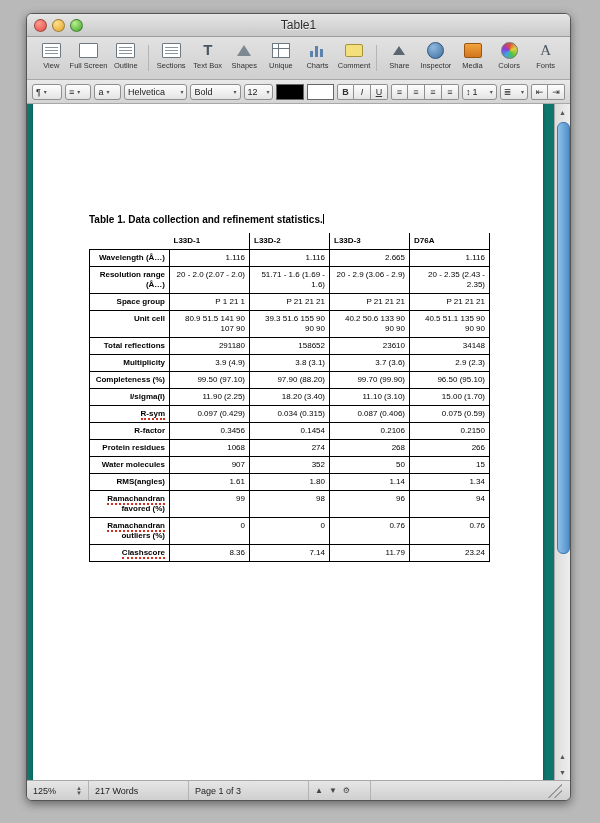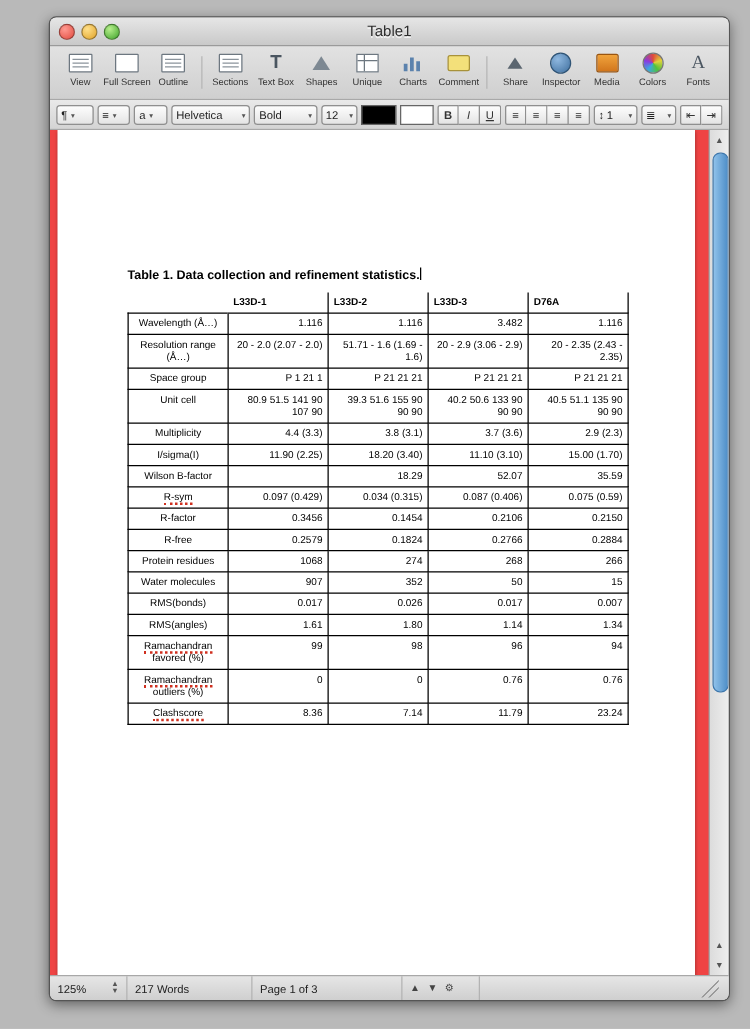--- a/index.html
+++ b/index.html
@@ -9,21 +9,21 @@
   }
   body {
     width: 600px;
     height: 823px;
     overflow: hidden;
     font-family: "Liberation Sans", sans-serif;
   }
 
   .window {
     position: absolute;
-    left: 39px;
+    left: 26px;
     top: 13px;
     width: 543px;
     height: 786px;
     background: #ececec;
     border: 1px solid #555;
     border-radius: 6px;
     box-shadow: 0 3px 10px rgba(0,0,0,0.45);
     overflow: hidden;
     display: flex;
     flex-direction: column;
@@ -237,21 +237,21 @@
     flex: 1;
     background: #8e8e8e;
     position: relative;
     overflow: hidden;
     display: flex;
   }
   .page-area {
     flex: 1;
     overflow: hidden;
     position: relative;
-    background: #ef4444;
+    background: #0f766e;
   }
   .page {
     position: absolute;
     left: 6px;
     top: 0;
     width: 510px;
     height: 690px;
     background: #fff;
     box-shadow: 0 1px 3px rgba(0,0,0,0.4);
   }
@@ -283,22 +283,22 @@
     table-layout: fixed;
     padding-left: 18px;
   }
   table.stats td, table.stats th {
     border: 1px solid #000;
     padding: 3px 4px;
     vertical-align: top;
     line-height: 1.25;
   }
   table.stats td.rowhead {
-    font-weight: normal;
-    text-align: center;
+    font-weight: bold;
+    text-align: right;
     width: 80px;
   }
   table.stats td.val {
     text-align: right;
   }
   table.stats tr.hdr td { border-top: none; border-left: none; }
   table.stats tr.hdr td.corner { border: none; }
   .spell {
     border-bottom: 2px dotted #d03020;
   }
@@ -545,21 +545,21 @@
                   <td class="corner"></td>
                   <td style="font-weight: bold;">L33D-1</td>
                   <td style="font-weight: bold;">L33D-2</td>
                   <td style="font-weight: bold;">L33D-3</td>
                   <td style="font-weight: bold;">D76A</td>
                 </tr>
                 <tr>
                   <td class="rowhead">Wavelength (Å…)</td>
                   <td class="val">1.116</td>
                   <td class="val">1.116</td>
-                  <td class="val">3.482</td>
+                  <td class="val">2.665</td>
                   <td class="val">1.116</td>
                 </tr>
                 <tr>
                   <td class="rowhead">Resolution range (Å…)</td>
                   <td class="val">20 - 2.0 (2.07 - 2.0)</td>
                   <td class="val">51.71 - 1.6 (1.69 - 1.6)</td>
                   <td class="val">20 - 2.9 (3.06 - 2.9)</td>
                   <td class="val">20 - 2.35 (2.43 - 2.35)</td>
                 </tr>
                 <tr>
@@ -570,81 +570,74 @@
                   <td class="val">P 21 21 21</td>
                 </tr>
                 <tr>
                   <td class="rowhead">Unit cell</td>
                   <td class="val">80.9 51.5 141 90 107 90</td>
                   <td class="val">39.3 51.6 155 90 90 90</td>
                   <td class="val">40.2 50.6 133 90 90 90</td>
                   <td class="val">40.5 51.1 135 90 90 90</td>
                 </tr>
                 <tr>
+                  <td class="rowhead">Total reflections</td>
+                  <td class="val">291180</td>
+                  <td class="val">158652</td>
+                  <td class="val">23610</td>
+                  <td class="val">34148</td>
+                </tr>
+                <tr>
                   <td class="rowhead">Multiplicity</td>
-                  <td class="val">4.4 (3.3)</td>
+                  <td class="val">3.9 (4.9)</td>
                   <td class="val">3.8 (3.1)</td>
                   <td class="val">3.7 (3.6)</td>
                   <td class="val">2.9 (2.3)</td>
+                </tr>
+                <tr>
+                  <td class="rowhead">Completeness (%)</td>
+                  <td class="val">99.50 (97.10)</td>
+                  <td class="val">97.90 (88.20)</td>
+                  <td class="val">99.70 (99.90)</td>
+                  <td class="val">96.50 (95.10)</td>
                 </tr>
                 <tr>
                   <td class="rowhead">I/sigma(I)</td>
                   <td class="val">11.90 (2.25)</td>
                   <td class="val">18.20 (3.40)</td>
                   <td class="val">11.10 (3.10)</td>
                   <td class="val">15.00 (1.70)</td>
                 </tr>
                 <tr>
-                  <td class="rowhead">Wilson B-factor</td>
-                  <td class="val"></td>
-                  <td class="val">18.29</td>
-                  <td class="val">52.07</td>
-                  <td class="val">35.59</td>
-                </tr>
-                <tr>
                   <td class="rowhead"><span class="spell">R-sym</span></td>
                   <td class="val">0.097 (0.429)</td>
                   <td class="val">0.034 (0.315)</td>
                   <td class="val">0.087 (0.406)</td>
                   <td class="val">0.075 (0.59)</td>
                 </tr>
                 <tr>
                   <td class="rowhead">R-factor</td>
                   <td class="val">0.3456</td>
                   <td class="val">0.1454</td>
                   <td class="val">0.2106</td>
                   <td class="val">0.2150</td>
                 </tr>
                 <tr>
-                  <td class="rowhead">R-free</td>
-                  <td class="val">0.2579</td>
-                  <td class="val">0.1824</td>
-                  <td class="val">0.2766</td>
-                  <td class="val">0.2884</td>
-                </tr>
-                <tr>
                   <td class="rowhead">Protein residues</td>
                   <td class="val">1068</td>
                   <td class="val">274</td>
                   <td class="val">268</td>
                   <td class="val">266</td>
                 </tr>
                 <tr>
                   <td class="rowhead">Water molecules</td>
                   <td class="val">907</td>
                   <td class="val">352</td>
                   <td class="val">50</td>
                   <td class="val">15</td>
-                </tr>
-                <tr>
-                  <td class="rowhead">RMS(bonds)</td>
-                  <td class="val">0.017</td>
-                  <td class="val">0.026</td>
-                  <td class="val">0.017</td>
-                  <td class="val">0.007</td>
                 </tr>
                 <tr>
                   <td class="rowhead">RMS(angles)</td>
                   <td class="val">1.61</td>
                   <td class="val">1.80</td>
                   <td class="val">1.14</td>
                   <td class="val">1.34</td>
                 </tr>
                 <tr>
                   <td class="rowhead"><span class="spell">Ramachandran</span> favored (%)</td>

